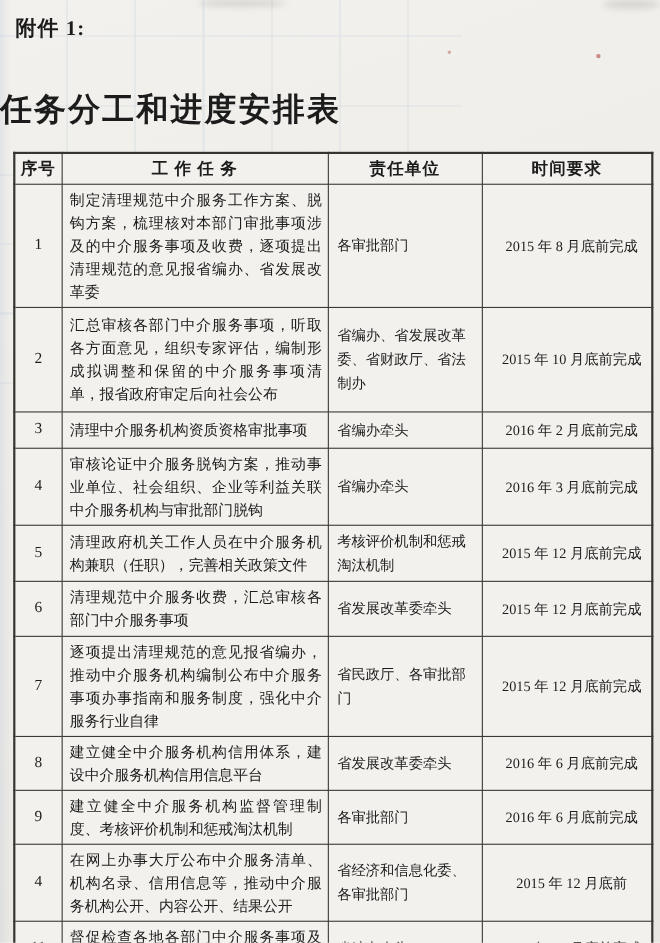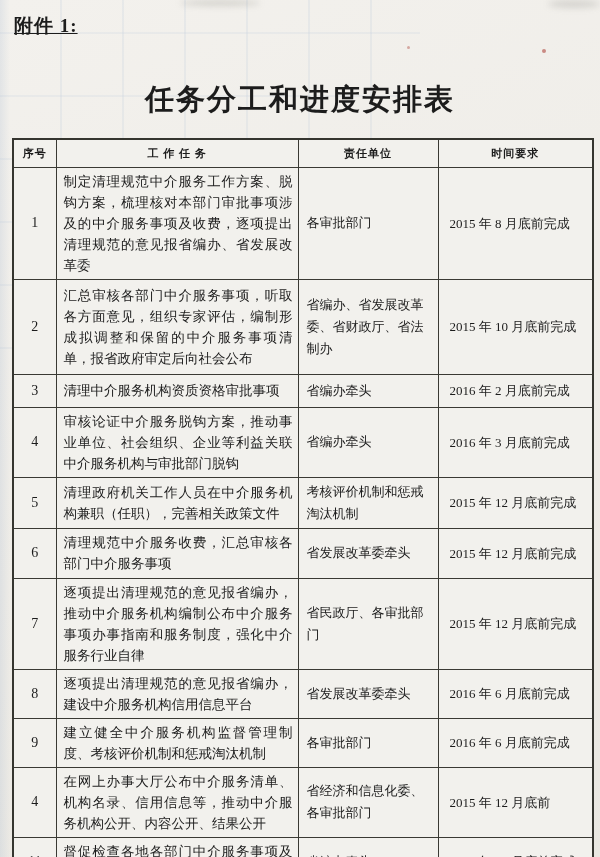--- a/index.html
+++ b/index.html
@@ -44,45 +44,44 @@
   }
   .stain-brown {
     position: absolute; left: 533px; top: 718px; width: 9px; height: 13px;
     background: radial-gradient(ellipse at center, rgba(150,125,75,0.65) 0%, rgba(160,135,85,0.35) 60%, rgba(160,135,85,0) 100%);
     border-radius: 50% 45% 55% 50%;
     transform: rotate(12deg);
   }
 
   .attachment-label {
     position: absolute; left: 14px; top: 13px;
-    font-size: 19px; font-weight: 700; letter-spacing: 1px; text-decoration: underline;
+    font-size: 19px; font-weight: 700; letter-spacing: 1px;
   }
 
   .doc-title {
     position: absolute; left: 0; top: 80px; width: 600px;
-    text-align: center;
     font-size: 29px; font-weight: 700; letter-spacing: 2px;
   }
 
   table.schedule {
     position: absolute; left: 12px; top: 138px;
     width: 580px;
     border-collapse: collapse;
     table-layout: fixed;
     background: #f2f1ed;
     border: 2.2px solid #35352f;
   }
   .schedule th, .schedule td {
     border: 1.6px solid #3a3a34;
     vertical-align: middle;
     overflow: hidden;
   }
   .schedule thead tr { height: 28px; }
   .schedule th {
-    font-size: 11px; font-weight: 700; text-align: center;
+    font-size: 15px; font-weight: 700; text-align: center;
     letter-spacing: 1px; white-space: nowrap;
   }
   .schedule tbody tr:nth-child(1)  { height: 96px; }
   .schedule tbody tr:nth-child(2)  { height: 95px; }
   .schedule tbody tr:nth-child(3)  { height: 33px; }
   .schedule tbody tr:nth-child(4)  { height: 60px; }
   .schedule tbody tr:nth-child(5)  { height: 50px; }
   .schedule tbody tr:nth-child(6)  { height: 50px; }
   .schedule tbody tr:nth-child(7)  { height: 83px; }
   .schedule tbody tr:nth-child(8)  { height: 47px; }
@@ -99,20 +98,21 @@
     text-align: justify;
   }
   .schedule td.cell-unit {
     font-size: 13px; line-height: 22px;
     padding: 3px 3px 3px 8px;
   }
   .schedule td.cell-time {
     font-size: 13px; line-height: 21px;
     padding: 3px 2px 3px 11px;
     white-space: nowrap;
+    text-align: center;
   }
 </style>
 </head>
 <body>
 
 <div class="grid-watermark"></div>
 <div class="left-edge-tint"></div>
 <div class="top-smudge-1"></div>
 <div class="top-smudge-2"></div>
 <div class="speck-red-1"></div>
@@ -175,21 +175,21 @@
         <td class="cell-time">2015 年 12 月底前完成</td>
       </tr>
       <tr>
         <td class="cell-no">7</td>
         <td class="cell-task">逐项提出清理规范的意见报省编办，推动中介服务机构编制公布中介服务事项办事指南和服务制度，强化中介服务行业自律</td>
         <td class="cell-unit">省民政厅、各审批部门</td>
         <td class="cell-time">2015 年 12 月底前完成</td>
       </tr>
       <tr>
         <td class="cell-no">8</td>
-        <td class="cell-task">逐项提出清理规范的意见报省编办，建设中介服务机构信用信息平台</td>
+        <td class="cell-task">建立健全中介服务机构信用体系，建设中介服务机构信用信息平台</td>
         <td class="cell-unit">省发展改革委牵头</td>
         <td class="cell-time">2016 年 6 月底前完成</td>
       </tr>
       <tr>
         <td class="cell-no">9</td>
         <td class="cell-task">建立健全中介服务机构监督管理制度、考核评价机制和惩戒淘汰机制</td>
         <td class="cell-unit">各审批部门</td>
         <td class="cell-time">2016 年 6 月底前完成</td>
       </tr>
       <tr>

